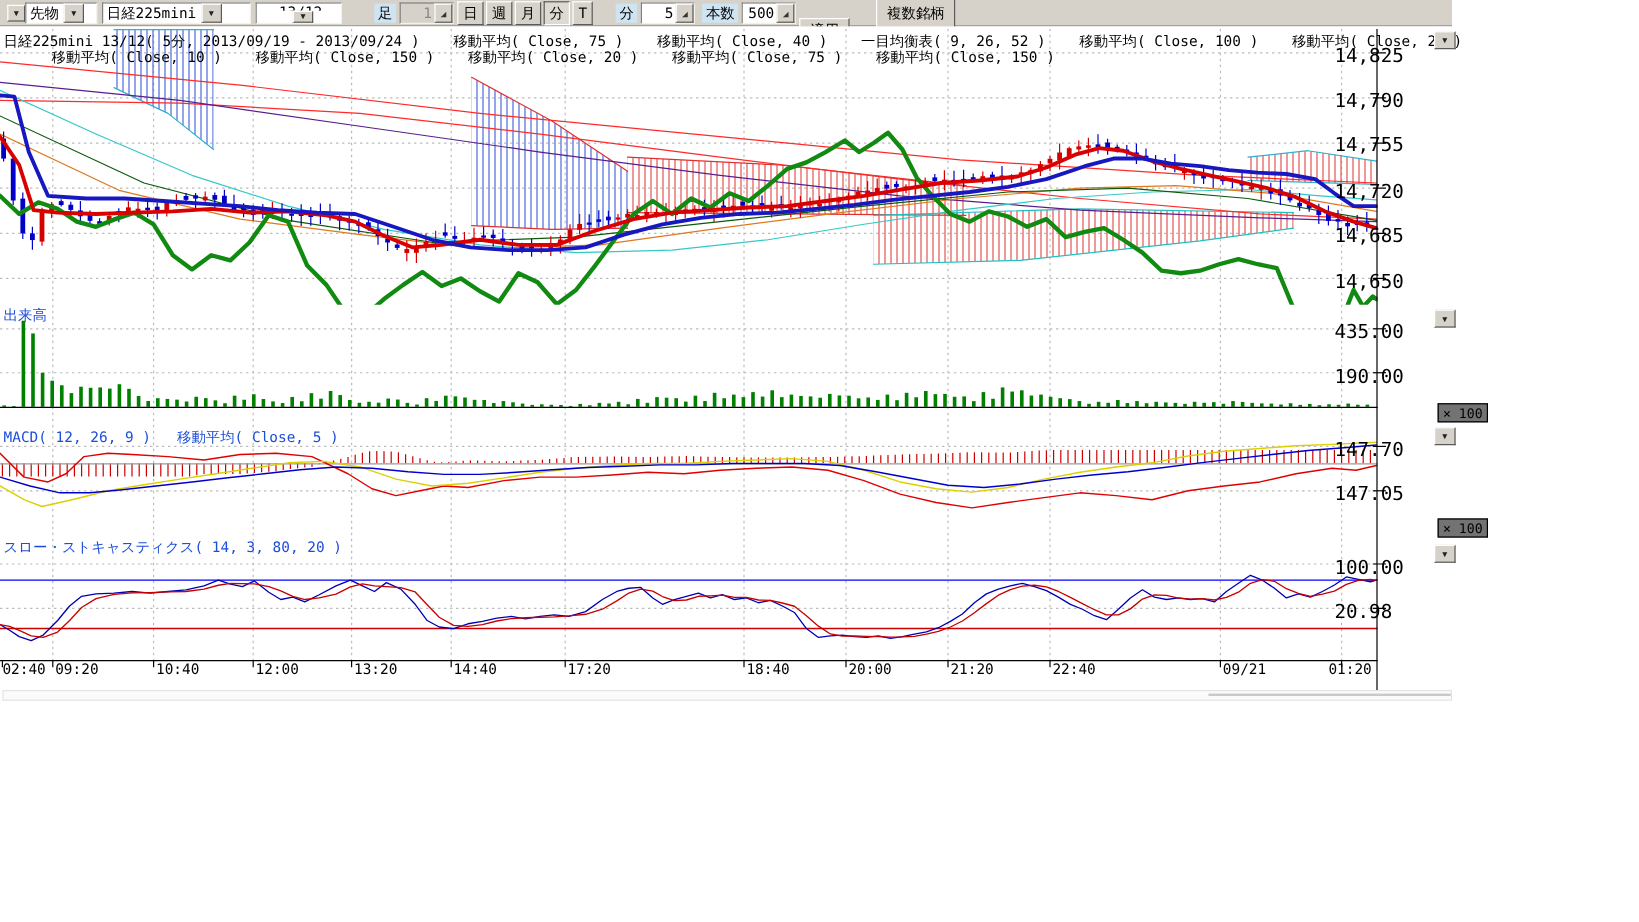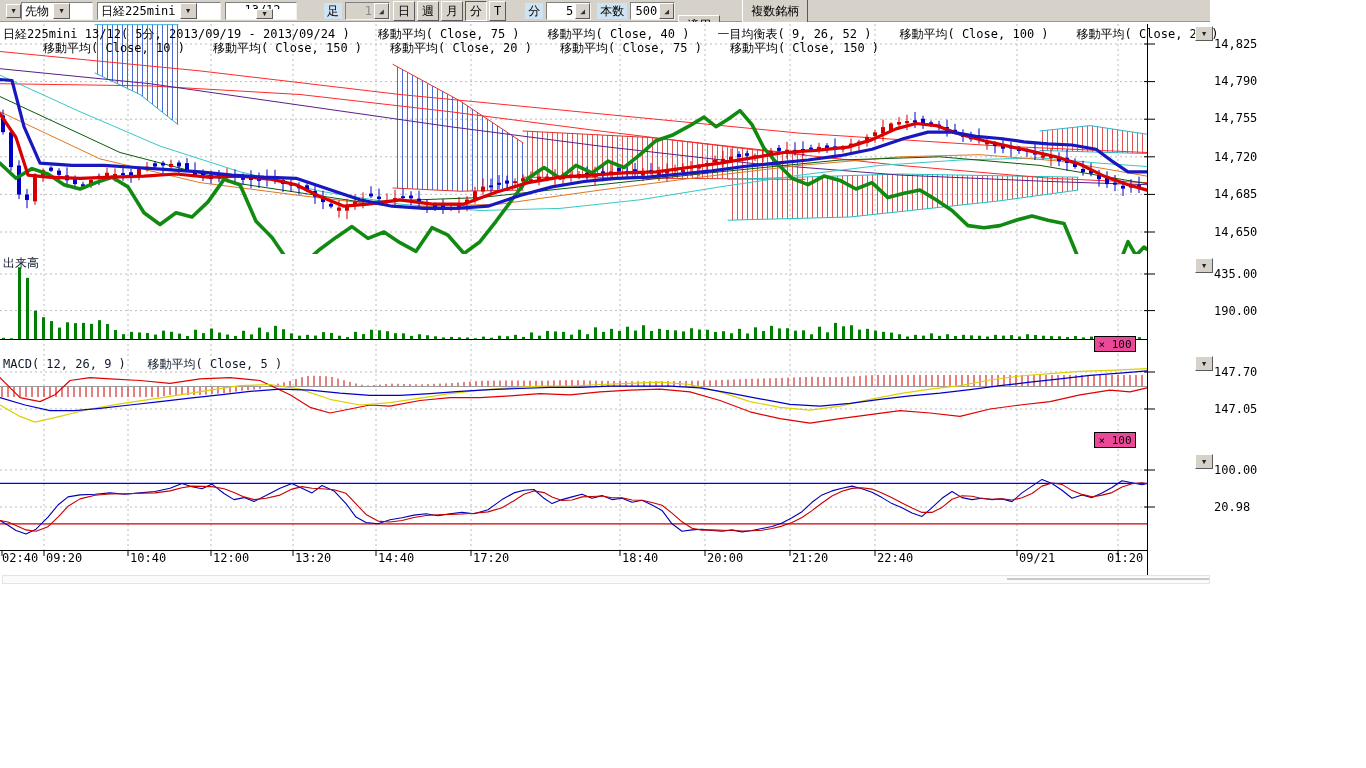--- a/index.html
+++ b/index.html
@@ -25,40 +25,40 @@
     border-color:#fff #5a5a5a #5a5a5a #fff;display:flex;align-items:center;justify-content:center;
     font-size:8px;color:#333;}
   .tbtn{background:#d6d2c9;border:1px solid;border-color:#fff #5a5a5a #5a5a5a #fff;
     padding:0 4px;margin-right:2px;height:18px;display:flex;align-items:center;cursor:default;}
   .tbtn.pressed{border-color:#5a5a5a #fff #fff #5a5a5a;background:#dedad1;}.gap20{width:20px;}.gap14{width:14px;}
   
   .chart-area{position:absolute;left:0;top:22px;width:1366px;height:600px;background:#fff;}
   #chart-svg{position:absolute;left:0;top:2px;}
   .legend{position:absolute;left:3px;font-size:12px;color:#000;white-space:nowrap;}
   .legend span{margin-right:28px;}
-  .plabel{position:absolute;left:3px;font-size:12px;color:#0f172a;white-space:nowrap;background:rgba(255,255,255,.0);}
-  .ylab{position:absolute;left:1214px;font-size:12px;color:#000;white-space:nowrap;}
+  .plabel{position:absolute;left:3px;font-size:12px;color:#1d4ed8;white-space:nowrap;background:rgba(255,255,255,.0);}
+  .ylab{position:absolute;left:1112px;font-size:16px;color:#000;white-space:nowrap;}
   .xlab{position:absolute;font-size:12px;color:#000;white-space:nowrap;}
-  .badge{position:absolute;left:1094px;width:40px;height:14px;border:1px solid #000;background:#ec4899;
+  .badge{position:absolute;left:1198px;width:40px;height:14px;border:1px solid #000;background:#737373;
     font-size:11px;display:flex;align-items:center;justify-content:center;}
   .paneldd{position:absolute;left:1195px;width:16px;height:13px;background:#d6d2c9;
     border:1px solid;border-color:#fff #5a5a5a #5a5a5a #fff;display:flex;align-items:center;
     justify-content:center;font-size:7px;color:#222;}
   .hscroll{position:absolute;left:2px;top:553px;width:1206px;height:7px;background:#fbfbfb;
     border:1px solid #e4e4e4;}
   .hscroll .seg{position:absolute;right:0;top:2px;width:202px;height:2px;background:#c9c9c9;}
 </style>
 </head>
 <body>
 
 <div class="app">
 
   <div class="toolbar">
     <div class="tb arrowbtn">▼</div>
-    <div class="tb combo" style="width:72px;">
+    <div class="tb combo" style="width:60px;">
       <span class="cval">先物</span>
       <span class="arrowbtn">▼</span>
     </div>
     <div class="tb combo" style="width:124px;">
       <span class="cval">日経225mini</span>
       <span class="arrowbtn">▼</span>
     </div>
     <div class="tb combo" style="width:72px;flex-direction:column;">
       <span class="cval">13/12</span>
       <span class="arrowbtn">▼</span>
@@ -828,20 +828,21 @@
       <span>日経225mini 13/12( 5分, 2013/09/19 - 2013/09/24 )</span><span>移動平均( Close, 75 )</span><span>移動平均( Close, 40 )</span><span>一目均衡表( 9, 26, 52 )</span><span>移動平均( Close, 100 )</span><span>移動平均( Close, 25 )</span>
     </div>
     <div class="legend" style="top:18px;margin-left:40px;">
       <span>移動平均( Close, 10 )</span><span>移動平均( Close, 150 )</span><span>移動平均( Close, 20 )</span><span>移動平均( Close, 75 )</span><span>移動平均( Close, 150 )</span>
     </div>
 
     <div class="plabel" style="top:233px;">出来高</div>
     <div class="plabel" style="top:334px;">
       <span>MACD( 12, 26, 9 )</span>&nbsp;&nbsp;&nbsp;<span>移動平均( Close, 5 )</span>
     </div>
+    <div class="plabel" style="top:426px;">スロー・ストキャスティクス( 14, 3, 80, 20 )</div>
 
     <div class="ylab" style="top:15px;">14,825</div>
     <div class="ylab" style="top:52px;">14,790</div>
     <div class="ylab" style="top:89px;">14,755</div>
     <div class="ylab" style="top:128px;">14,720</div>
     <div class="ylab" style="top:165px;">14,685</div>
     <div class="ylab" style="top:203px;text-align:center;">14,650</div>
     <div class="ylab" style="top:245px;">435.00</div>
     <div class="ylab" style="top:282px;">190.00</div>
     <div class="ylab" style="top:343px;">147.70</div>

